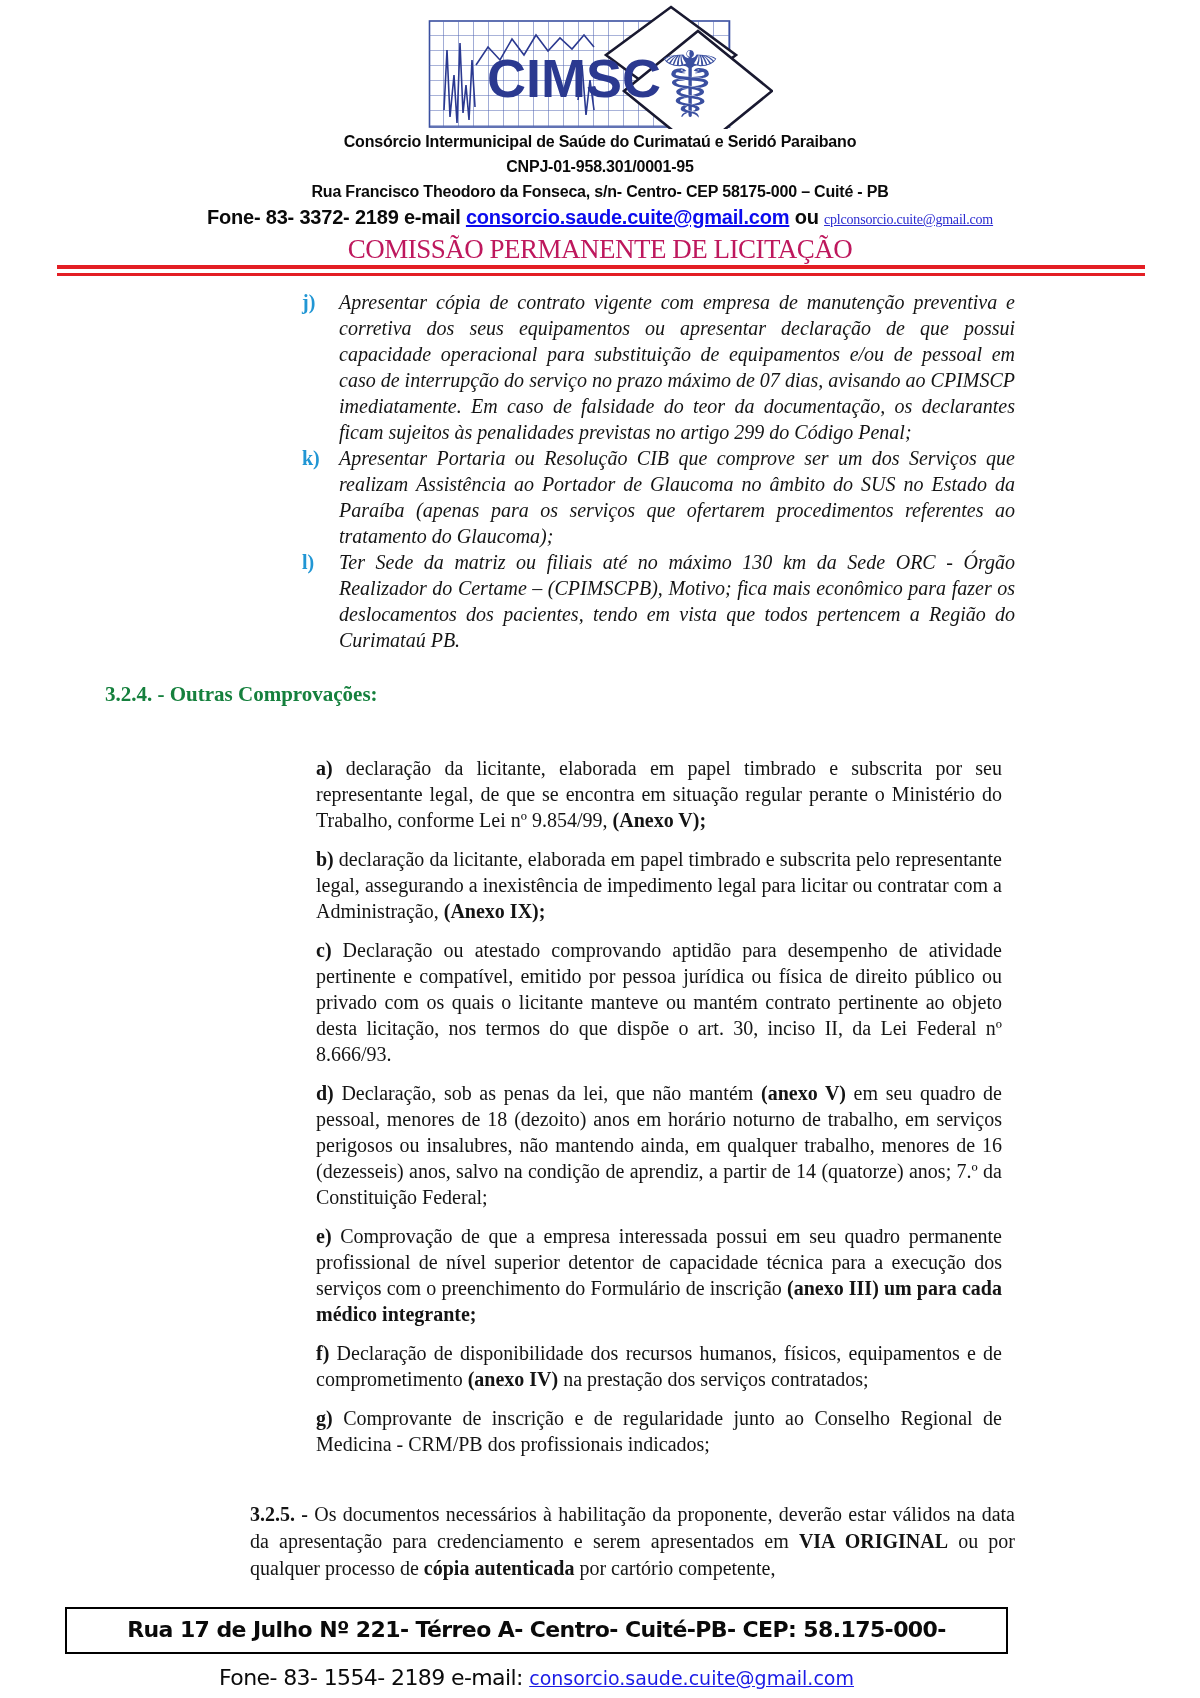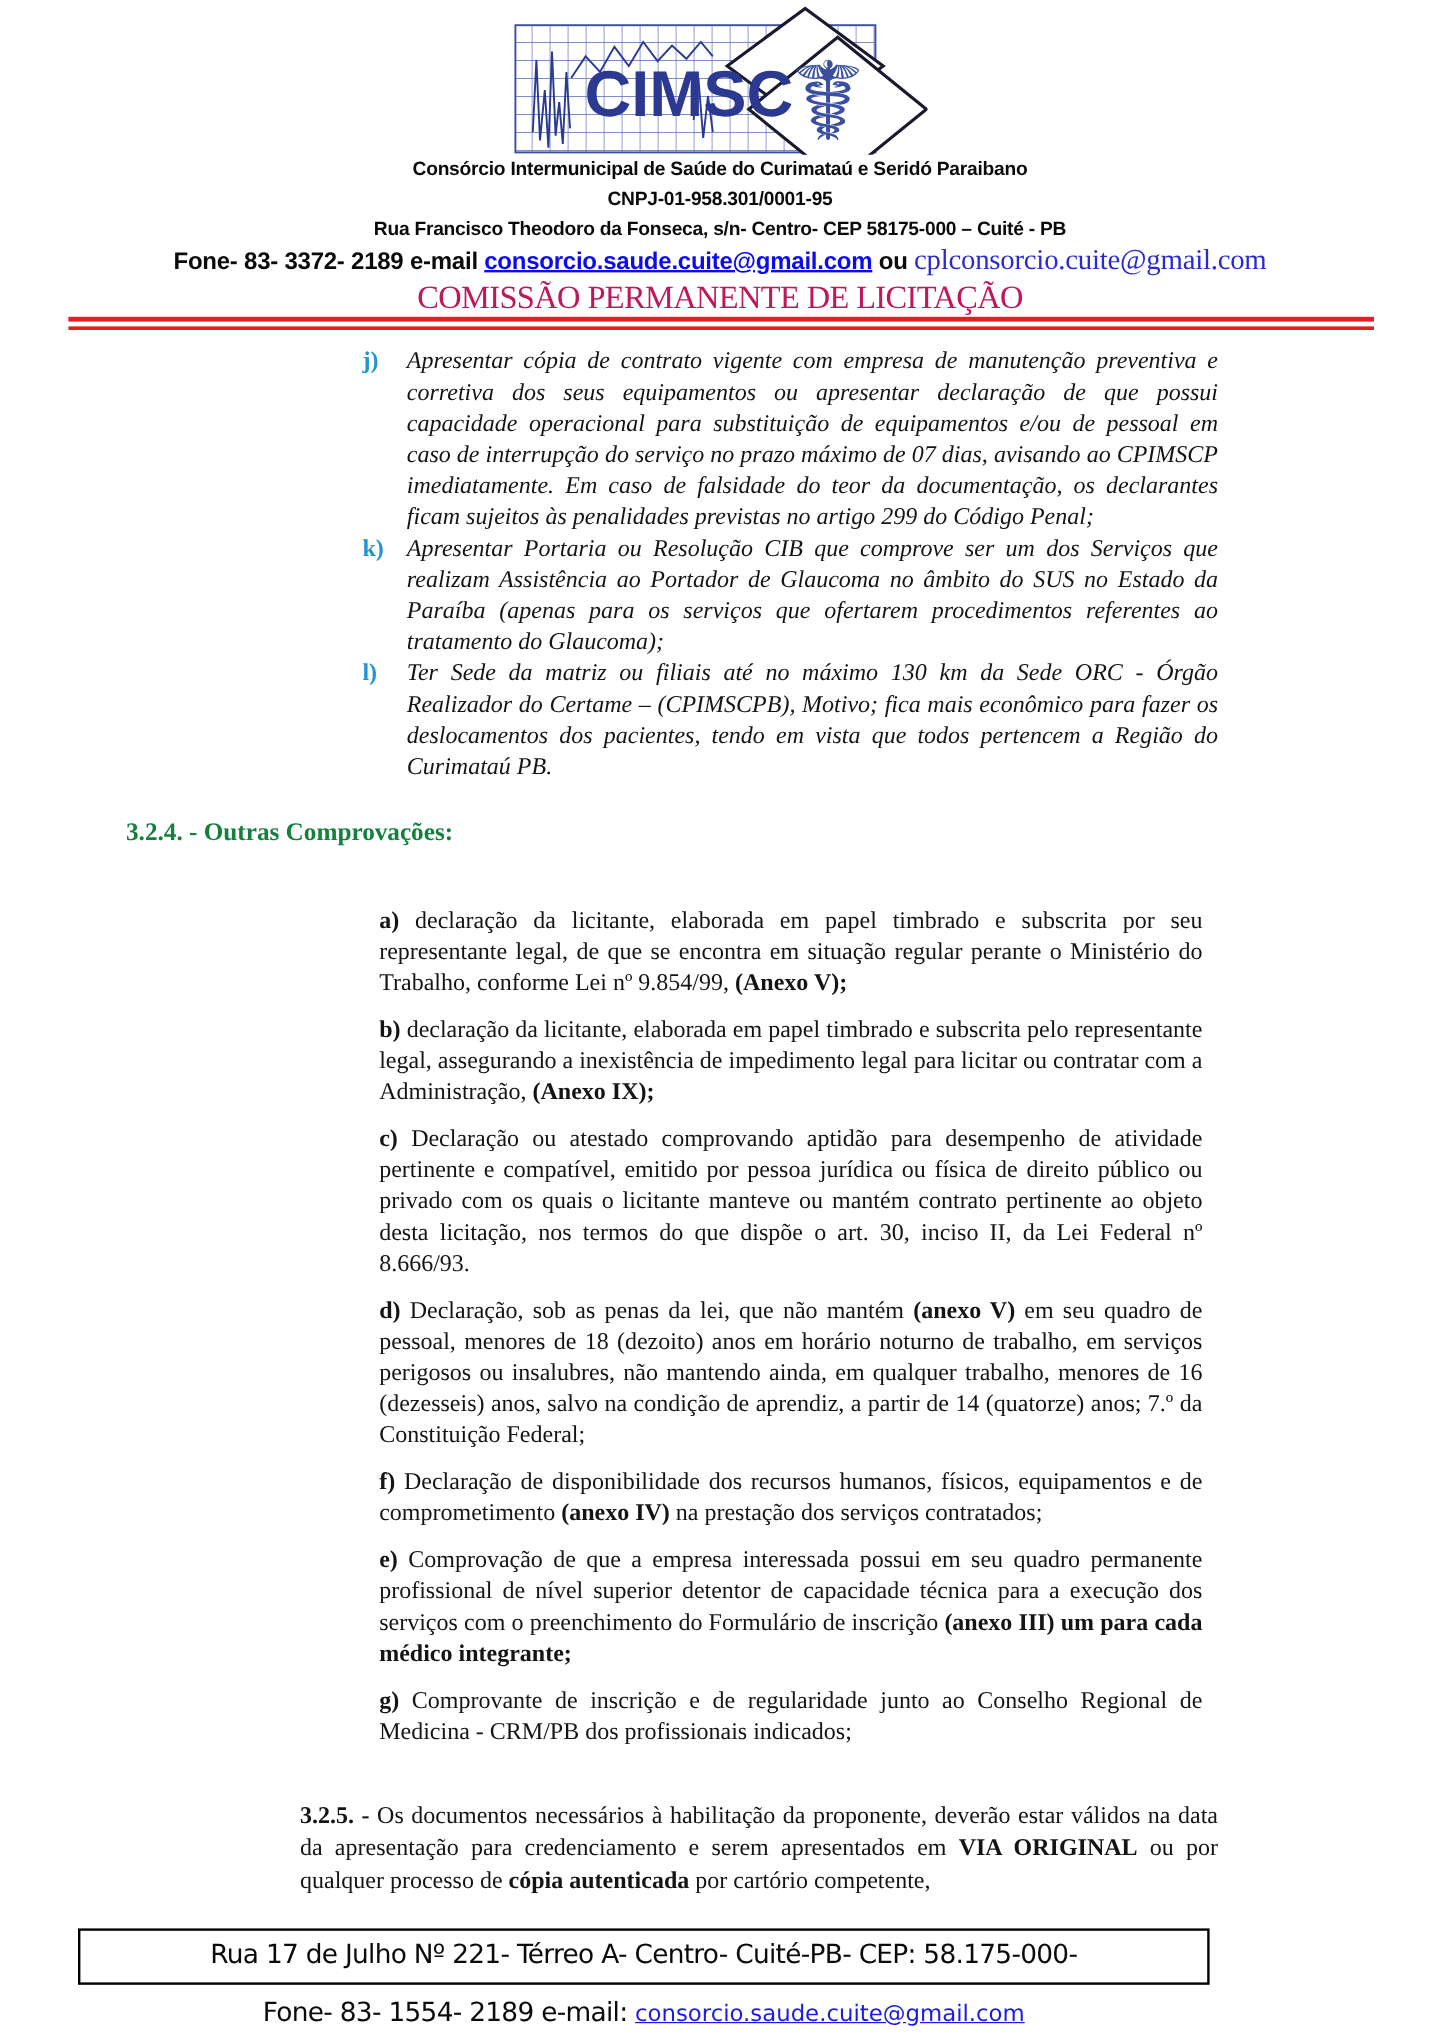--- a/index.html
+++ b/index.html
@@ -14,22 +14,22 @@
   .logo-wrap { height:124px; }
   .hline {
     font-family:"Liberation Sans", sans-serif; font-weight:bold;
     font-size:16px; line-height:25px; letter-spacing:-0.2px; color:#0a0a0a;
   }
   .hline.fone { font-size:20px; line-height:27px; }
   .email-primary {
     color:#0b0bee; text-decoration:underline; font-weight:bold; cursor:pointer;
   }
   .email-secondary {
-    color:#2a2ad0; font-weight:normal;
-    font-family:"Liberation Serif", serif; font-size:24px; cursor:pointer;
+    color:#2a2ad0; text-decoration:underline; font-weight:normal;
+    font-family:"Liberation Serif", serif; font-size:14px; cursor:pointer;
   }
   .committee {
     font-family:"Liberation Serif", serif; font-size:27px; line-height:30px;
     letter-spacing:-0.5px; color:#be185d; margin-top:1px;
   }
   .red-rule {
     margin:1px 55px 0 57px; height:4px;
     border-top:4px solid #e31e24; border-bottom:3px solid #e31e24;
   }
 
@@ -49,21 +49,21 @@
   .b { font-weight:bold; }
 
   .p325 { margin:44px 185px 0 250px; font-size:20px; line-height:27px; text-align:justify; }
 
   
   .footer {
     position:absolute; left:65px; top:1607px; width:943px; text-align:center;
     font-family:"DejaVu Sans", sans-serif; color:#0a0a0a;
   }
   .footer-box {
-    border:2px solid #000; padding:8px 4px 10px; font-size:22px; letter-spacing:-0.6px;
+    border:2px solid #000; padding:8px 4px 10px; font-size:22px; letter-spacing:-0.6px;font-weight:bold;
   }
   .footer-fone { margin-top:11px; font-size:22px; letter-spacing:-0.6px; }
   .footer-email {
     color:#1a1ae6; text-decoration:underline; font-size:19px; letter-spacing:0; cursor:pointer;
   }
 </style>
 </head>
 <body>
 
 <div class="page">
@@ -129,22 +129,22 @@
       </div>
     </div>
 
     <h2 class="sec-heading">3.2.4. - Outras Comprovações:</h2>
 
     <div class="comp">
       <p><span class="b">a)</span><span> declaração da licitante, elaborada em papel timbrado e subscrita por seu representante legal, de que se encontra em situação regular perante o Ministério do Trabalho, conforme Lei nº 9.854/99, </span><span class="b">(Anexo V);</span></p>
       <p><span class="b">b)</span><span> declaração da licitante, elaborada em papel timbrado e subscrita pelo representante legal, assegurando a inexistência de impedimento legal para licitar ou contratar com a Administração, </span><span class="b">(Anexo IX);</span></p>
       <p><span class="b">c)</span><span> Declaração ou atestado comprovando aptidão para desempenho de atividade pertinente e compatível, emitido por pessoa jurídica ou física de direito público ou privado com os quais o licitante manteve ou mantém contrato pertinente ao objeto desta licitação, nos termos do que dispõe o art. 30, inciso II, da Lei Federal nº 8.666/93.</span></p>
       <p><span class="b">d)</span><span> Declaração, sob as penas da lei, que não mantém </span><span class="b">(anexo V)</span><span> em seu quadro de pessoal, menores de 18 (dezoito) anos em horário noturno de trabalho, em serviços perigosos ou insalubres, não mantendo ainda, em qualquer trabalho, menores de 16 (dezesseis) anos, salvo na condição de aprendiz, a partir de 14 (quatorze) anos; 7.º da Constituição Federal;</span></p>
+      <p><span class="b">e)</span><span> Comprovação de que a empresa interessada possui em seu quadro permanente profissional de nível superior detentor de capacidade técnica para a execução dos serviços com o preenchimento do Formulário de inscrição </span><span class="b">(anexo III) um para cada médico integrante;</span></p>
       <p><span class="b">f)</span><span> Declaração de disponibilidade dos recursos humanos, físicos, equipamentos e de comprometimento </span><span class="b">(anexo IV)</span><span> na prestação dos serviços contratados;</span></p>
-      <p><span class="b">e)</span><span> Comprovação de que a empresa interessada possui em seu quadro permanente profissional de nível superior detentor de capacidade técnica para a execução dos serviços com o preenchimento do Formulário de inscrição </span><span class="b">(anexo III) um para cada médico integrante;</span></p>
       <p><span class="b">g)</span><span> Comprovante de inscrição e de regularidade junto ao Conselho Regional de Medicina - CRM/PB dos profissionais indicados;</span></p>
     </div>
 
     <p class="p325"><span class="b">3.2.5. - </span><span>Os documentos necessários à habilitação da proponente, deverão estar válidos na data da apresentação para credenciamento e serem apresentados em </span><span class="b">VIA ORIGINAL</span><span> ou por qualquer processo de </span><span class="b">cópia autenticada</span><span> por cartório competente,</span></p>
   </main>
 
   <footer class="footer">
     <div class="footer-box">Rua 17 de Julho Nº 221- Térreo A- Centro- Cuité-PB- CEP: 58.175-000-</div>
     <div class="footer-fone">
       <span>Fone- 83- 1554- 2189 e-mail: </span><a class="footer-email">consorcio.saude.cuite@gmail.com</a>

